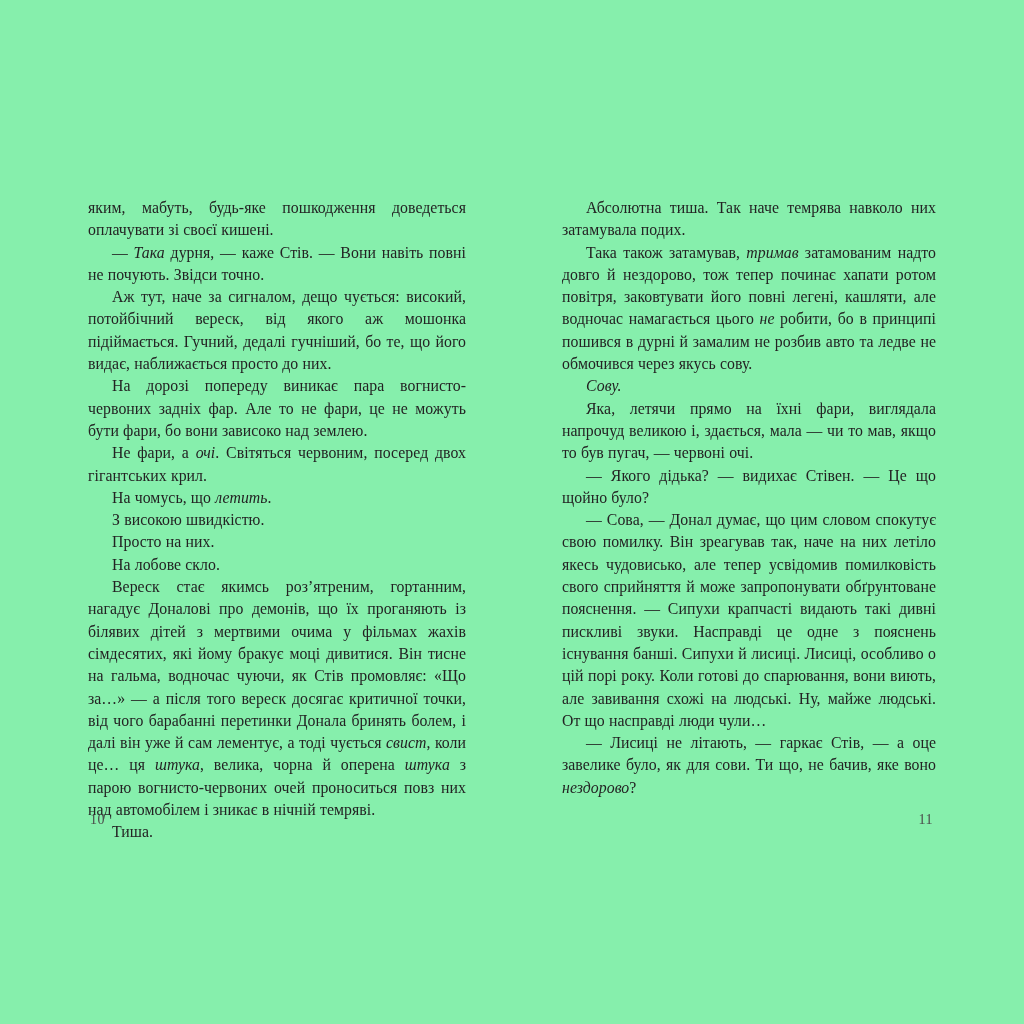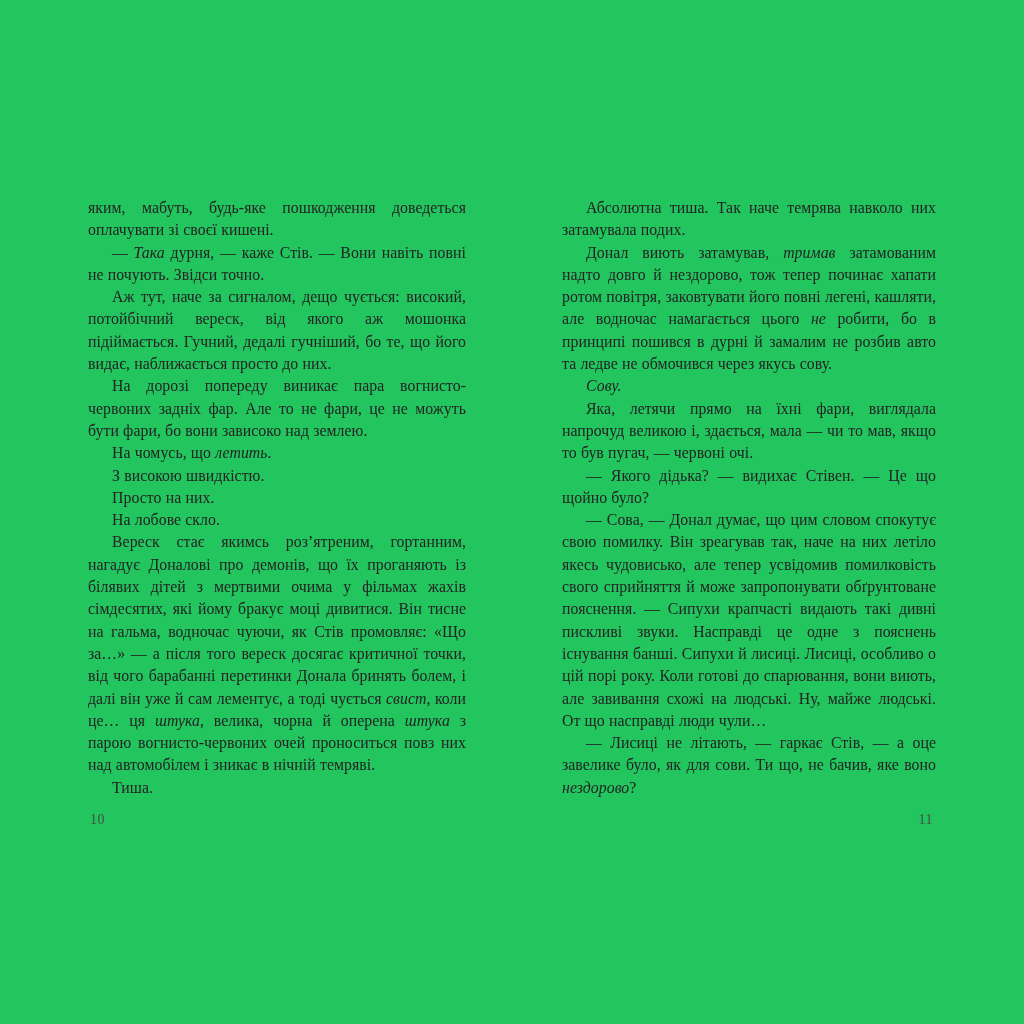--- a/index.html
+++ b/index.html
@@ -11,21 +11,21 @@
     width: 1024px;
     height: 1024px;
     position: relative;
     font-family: "Liberation Serif", "DejaVu Serif", serif;
     color: #232323;
     overflow: hidden;
   }
   .spread {
     position: absolute;
     inset: 0;
-    background: #22c55e;
+    background: #86efac;
     text-decoration: underline;
   }
   .page {
     position: absolute;
     top: 0;
     height: 1024px;
   }
   .page-left  { left: 88px;  width: 378px; }
   .page-right { left: 562px; width: 374px; }
   .text-column {
@@ -60,34 +60,35 @@
 <body>
 
 <div class="spread">
 
   <section class="page page-left">
     <div class="text-column">
         <p class="para noindent"><span>яким, мабуть, будь-яке пошкодження доведеться оплачувати зі своєї кишені.</span></p>
         <p class="para"><span>— </span><em>Така</em><span> дурня, — каже Стів. — Вони навіть повні не почують. Звідси точно.</span></p>
         <p class="para"><span>Аж тут, наче за сигналом, дещо чується: високий, потойбічний вереск, від якого аж мошонка підіймається. Гучний, дедалі гучніший, бо те, що його видає, наближається просто до них.</span></p>
         <p class="para"><span>На дорозі попереду виникає пара вогнисто-червоних задніх фар. Але то не фари, це не можуть бути фари, бо вони зависоко над землею.</span></p>
+        <p class="para"><span>Не фари, а </span><em>очі</em><span>. Світяться червоним, посеред двох гігантських крил.</span></p>
         <p class="para"><span>На чомусь, що </span><em>летить</em><span>.</span></p>
         <p class="para"><span>З високою швидкістю.</span></p>
         <p class="para"><span>Просто на них.</span></p>
         <p class="para"><span>На лобове скло.</span></p>
         <p class="para"><span>Вереск стає якимсь роз’ятреним, гортанним, нагадує Доналові про демонів, що їх проганяють із білявих дітей з мертвими очима у фільмах жахів сімдесятих, які йому бракує моці дивитися. Він тисне на гальма, водночас чуючи, як Стів промовляє: «Що за…» — а після того вереск досягає критичної точки, від чого барабанні перетинки Донала бринять болем, і далі він уже й сам лементує, а тоді чується </span><em>свист</em><span>, коли це… ця </span><em>штука</em><span>, велика, чорна й оперена </span><em>штука</em><span> з парою вогнисто-червоних очей проноситься повз них над автомобілем і зникає в нічній темряві.</span></p>
         <p class="para"><span>Тиша.</span></p>
       </div>
     <div class="page-number num-left">10</div>
   </section>
 
   <section class="page page-right">
     <div class="text-column">
         <p class="para"><span>Абсолютна тиша. Так наче темрява навколо них затамувала подих.</span></p>
-        <p class="para"><span>Донал виють затамував, </span><em>тримав</em><span> затамованим надто довго й нездорово, тож тепер починає хапати ротом повітря, заковтувати його повні легені, кашляти, але водночас намагається цього </span><em>не</em><span> робити, бо в принципі пошився в дурні й замалим не розбив авто та ледве не обмочився через якусь сову.</span></p>
+        <p class="para"><span>Така також затамував, </span><em>тримав</em><span> затамованим надто довго й нездорово, тож тепер починає хапати ротом повітря, заковтувати його повні легені, кашляти, але водночас намагається цього </span><em>не</em><span> робити, бо в принципі пошився в дурні й замалим не розбив авто та ледве не обмочився через якусь сову.</span></p>
         <p class="para"><em>Сову.</em></p>
         <p class="para"><span>Яка, летячи прямо на їхні фари, виглядала напрочуд великою і, здається, мала — чи то мав, якщо то був пугач, — червоні очі.</span></p>
         <p class="para"><span>— Якого дідька? — видихає Стівен. — Це що щойно було?</span></p>
         <p class="para"><span>— Сова, — Донал думає, що цим словом спокутує свою помилку. Він зреагував так, наче на них летіло якесь чудовисько, але тепер усвідомив помилковість свого сприйняття й може запропонувати обґрунтоване пояснення. — Сипухи крапчасті видають такі дивні пискливі звуки. Насправді це одне з пояснень існування банші. Сипухи й лисиці. Лисиці, особливо о цій порі року. Коли готові до спарювання, вони виють, але завивання схожі на людські. Ну, майже людські. От що насправді люди чули…</span></p>
         <p class="para"><span>— Лисиці не літають, — гаркає Стів, — а оце завелике було, як для сови. Ти що, не бачив, яке воно </span><em>нездорово</em><span>?</span></p>
       </div>
     <div class="page-number num-right">11</div>
   </section>
 
 </div>

